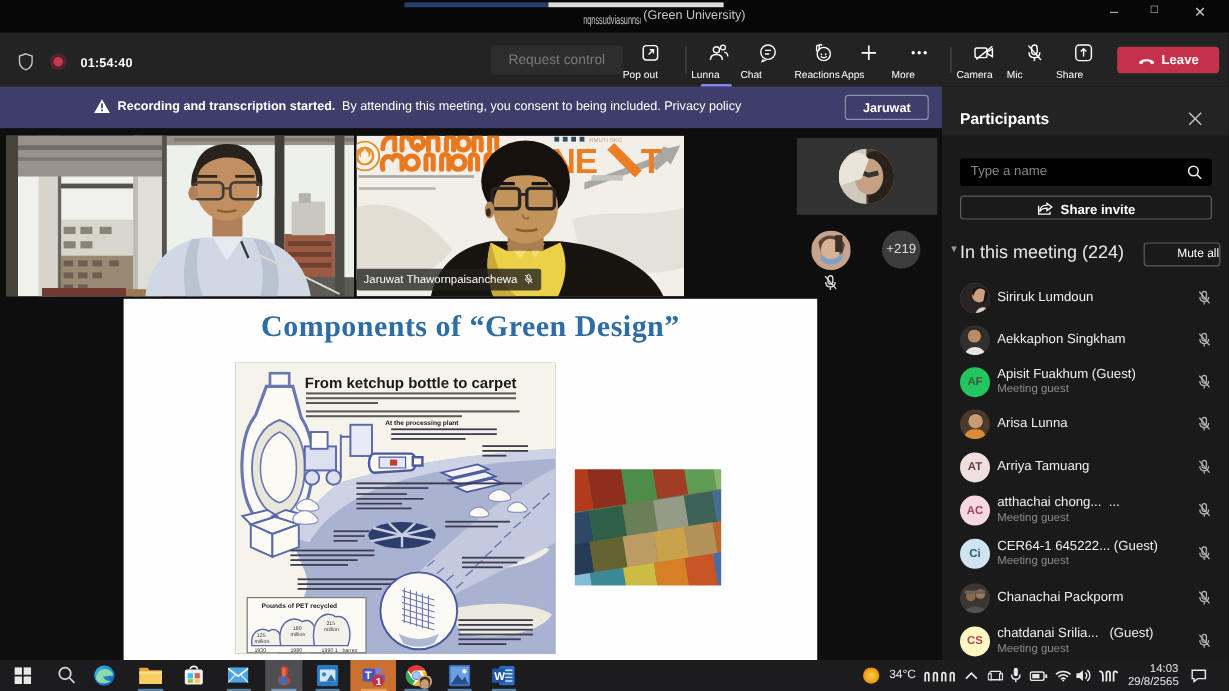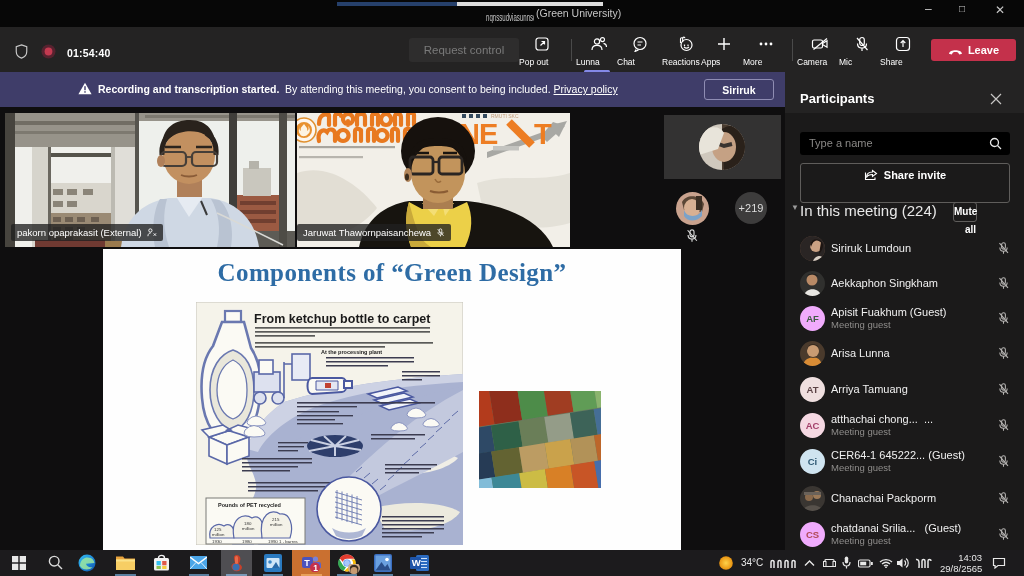--- a/index.html
+++ b/index.html
@@ -34,23 +34,23 @@
 #slide{left:103px;top:142px;width:578px;height:301px;background:#fefefe;overflow:hidden}
 #slidetitle{left:0;top:10px;width:578px;text-align:center;font-family:"Liberation Serif",serif;font-weight:bold;font-size:25px;color:#2e6ca5;letter-spacing:.4px}
 
 #thumbtile{left:664px;top:8px;width:117px;height:64px;background:#333232}
 #plus219{left:735px;top:85px;width:32px;height:32px;border-radius:50%;background:#3d3c3c;color:#ddd;font-size:11px;text-align:center;line-height:32px}
 
 #panel{left:785px;top:72px;width:239px;height:478px;background:#1b1a1a}
 #phead{left:0;top:0;width:239px;height:41px;background:#242323}
 #phead .t{left:15px;top:19px;font-size:13px;font-weight:bold;color:#fff}
 #searchbox{left:15px;top:60px;width:210px;height:23px;background:#000000;border-radius:3px;color:#8a8886;font-size:11px;line-height:23px;padding-left:9px}
-#shareinv{left:15px;top:91px;width:210px;height:40px;border:1px solid #5f5d5b;border-radius:3px;color:#fff;font-size:11px;font-weight:bold;text-align:center;line-height:22px}
+#shareinv{left:15px;top:91px;width:210px;height:20px;border:1px solid #5f5d5b;border-radius:3px;color:#fff;font-size:11px;font-weight:bold;text-align:center;line-height:22px}
 #inmeet{left:15px;top:130px;font-size:15px;color:#e8e8e8}
-#muteall{left:168px;top:130px;width:24px;height:20px;border:1px solid #5f5d5b;border-radius:3px;color:#fff;font-size:10px;font-weight:bold;text-align:right;line-height:18px}
+#muteall{left:168px;top:130px;width:64px;height:20px;border:1px solid #5f5d5b;border-radius:3px;color:#fff;font-size:10px;font-weight:normal;text-align:right;line-height:18px}
 .prow{left:0;width:239px;height:36px}
 .pav{left:15px;top:5px;width:25px;height:25px;border-radius:50%;font-size:9.5px;font-weight:bold;text-align:center;line-height:25px;overflow:hidden}
 .pnm{left:46px;font-size:11px;color:#f0f0f0;white-space:nowrap}
 .psub{left:46px;font-size:9.5px;color:#8f8d8b;white-space:nowrap}
 .pmic{left:212px;top:10px}
 
 #taskbar{left:0;top:550px;width:1024px;height:26px;background:#1c1b1d}
 .tkul{top:24px;height:2px;background:#4f6f8f}
 #tray{color:#e8e8e8;font-size:10px}
 </style>
@@ -156,22 +156,22 @@
         </svg>Leave</div>
   </div>
 
   <div class="abs" id="banner">
     <svg class="abs" style="left:78px;top:10px" width="14" height="13" viewBox="0 0 14 13">
         <path d="M7 .8 L13.6 12.2 H.4 Z" fill="#fff"></path>
         <rect x="6.3" y="4.2" width="1.4" height="4" fill="#3f3d69"></rect>
         <rect x="6.3" y="9.2" width="1.4" height="1.5" fill="#3f3d69"></rect>
       </svg>
     <div class="abs b1">Recording and transcription started.</div>
-    <div class="abs b2">By attending this meeting, you consent to being included. <span style="text-decoration:underline">Privacy policy</span></div>
-    <div class="abs" id="dismiss">Siriruk</div>
+    <div class="abs b2">By attending this meeting, you consent to being included. <span style="">Privacy policy</span></div>
+    <div class="abs" id="dismiss">Jaruwat</div>
   </div>
 
   <div class="abs" id="stage">
 
     <div class="abs vtile" id="vid1" style="left:5px;width:290px">
       <svg width="290" height="134" viewBox="0 0 290 134">
         <rect width="290" height="134" fill="#ebebe7"></rect>
 
         <rect x="10" y="0" width="120" height="134" fill="#f0f0ec"></rect>
         <rect x="45" y="70" width="61" height="30" fill="#d9d6cd"></rect>
@@ -237,25 +237,20 @@
         <path d="M157 42 C156 32 160 24 167 20 M211 42 C212 30 208 24 201 20" fill="none" stroke="#29221c" stroke-width="5"></path>
         <rect x="156" y="39" width="25" height="14" rx="4" fill="none" stroke="#453e38" stroke-width="2.2"></rect>
         <rect x="187" y="39" width="25" height="14" rx="4" fill="none" stroke="#453e38" stroke-width="2.2"></rect>
         <path d="M181 44 h6" stroke="#453e38" stroke-width="1.8"></path>
         <path d="M160 34 h16 M191 34 h16" stroke="#2b241e" stroke-width="2.4"></path>
         <path d="M176 62 C180 64 188 64 192 62" fill="none" stroke="#8a5c38" stroke-width="1.8"></path>
         <ellipse cx="156" cy="48" rx="4" ry="6" fill="#b0805a"></ellipse>
         <path d="M212 100 C238 112 258 122 278 132" fill="none" stroke="#d9d9d5" stroke-width="1.6"></path>
         <path d="M196 88 l6 14" stroke="#3a3a3a" stroke-width="2"></path>
       </svg>
-      <div class="abs namelbl" style="left:6px;top:111px">pakorn opaprakasit (External) &nbsp;<svg width="10" height="9" viewBox="0 0 12 11" style="vertical-align:-1px">
-            <circle cx="4" cy="3" r="2" fill="none" stroke="#fff" stroke-width="1.1"></circle>
-            <path d="M1 10 c0-3 2-4 3.5-4" fill="none" stroke="#fff" stroke-width="1.1"></path>
-            <path d="M8 6.5 l3 3 M11 6.5 l-3 3" stroke="#fff" stroke-width="1.1"></path>
-          </svg></div>
     </div>
 
     <div class="abs vtile" id="vid2" style="left:297px;width:273px">
       <svg width="273" height="134" viewBox="0 0 273 134">
         <rect width="273" height="134" fill="#f2efe8"></rect>
         <path d="M0 60 C30 50 60 70 80 95 C60 120 30 128 0 120 Z" fill="#e2ded4"></path>
         <path d="M180 70 C210 60 240 70 273 60 L273 110 C240 120 210 110 190 115 Z" fill="#e4e1d8"></path>
 
         <circle cx="7" cy="17" r="12" fill="#fdf6ee" stroke="#e0902f" stroke-width="1.6"></circle>
         <circle cx="7" cy="17" r="8" fill="#e8912f"></circle>
@@ -583,21 +578,21 @@
             <path d="M4 25 C5 16 20 16 21 25 Z" fill="#e8e6e2"></path>
           </svg></div>
       <div class="abs pnm" style="top:11px">Aekkaphon Singkham</div>
       <svg class="abs pmic" width="13" height="14" viewBox="0 0 16 16">
           <rect x="5.7" y="1.5" width="4.6" height="8" rx="2.3" fill="none" stroke="#b9b7b5" stroke-width="1.3"></rect>
           <path d="M3.5 7.5 c0 3 2 4.6 4.5 4.6 s4.5-1.6 4.5-4.6 M8 12.3 V15" fill="none" stroke="#b9b7b5" stroke-width="1.3"></path>
           <path d="M3 2 L13.5 14" stroke="#b9b7b5" stroke-width="1.3"></path>
         </svg>
     </div>
     <div class="abs prow" style="top:228.5px">
-      <div class="abs pav" style="background:#f0abfc;color:#3d5c43">AF</div>
+      <div class="abs pav" style="background:#22c55e;color:#3d5c43">AF</div>
       <div class="abs pnm" style="top:5px">Apisit Fuakhum (Guest)</div>
       <div class="abs psub" style="top:18px">Meeting guest</div>
       <svg class="abs pmic" width="13" height="14" viewBox="0 0 16 16">
           <rect x="5.7" y="1.5" width="4.6" height="8" rx="2.3" fill="none" stroke="#b9b7b5" stroke-width="1.3"></rect>
           <path d="M3.5 7.5 c0 3 2 4.6 4.5 4.6 s4.5-1.6 4.5-4.6 M8 12.3 V15" fill="none" stroke="#b9b7b5" stroke-width="1.3"></path>
           <path d="M3 2 L13.5 14" stroke="#b9b7b5" stroke-width="1.3"></path>
         </svg>
     </div>
     <div class="abs prow" style="top:264px">
       <div class="abs pav"><svg width="25" height="25">
@@ -651,21 +646,21 @@
             <path d="M4 6 h17 v3 h-17 Z" fill="#6a625a"></path>
           </svg></div>
       <div class="abs pnm" style="top:11px">Chanachai Packporm</div>
       <svg class="abs pmic" width="13" height="14" viewBox="0 0 16 16">
           <rect x="5.7" y="1.5" width="4.6" height="8" rx="2.3" fill="none" stroke="#b9b7b5" stroke-width="1.3"></rect>
           <path d="M3.5 7.5 c0 3 2 4.6 4.5 4.6 s4.5-1.6 4.5-4.6 M8 12.3 V15" fill="none" stroke="#b9b7b5" stroke-width="1.3"></path>
           <path d="M3 2 L13.5 14" stroke="#b9b7b5" stroke-width="1.3"></path>
         </svg>
     </div>
     <div class="abs prow" style="top:445px">
-      <div class="abs pav" style="background:#f0abfc;color:#b04a55">CS</div>
+      <div class="abs pav" style="background:#fef9c3;color:#b04a55">CS</div>
       <div class="abs pnm" style="top:5px">chatdanai Srilia...&nbsp;&nbsp;&nbsp;(Guest)</div>
       <div class="abs psub" style="top:18px">Meeting guest</div>
       <svg class="abs pmic" width="13" height="14" viewBox="0 0 16 16">
           <rect x="5.7" y="1.5" width="4.6" height="8" rx="2.3" fill="none" stroke="#b9b7b5" stroke-width="1.3"></rect>
           <path d="M3.5 7.5 c0 3 2 4.6 4.5 4.6 s4.5-1.6 4.5-4.6 M8 12.3 V15" fill="none" stroke="#b9b7b5" stroke-width="1.3"></path>
           <path d="M3 2 L13.5 14" stroke="#b9b7b5" stroke-width="1.3"></path>
         </svg>
     </div>
   </div>
 

